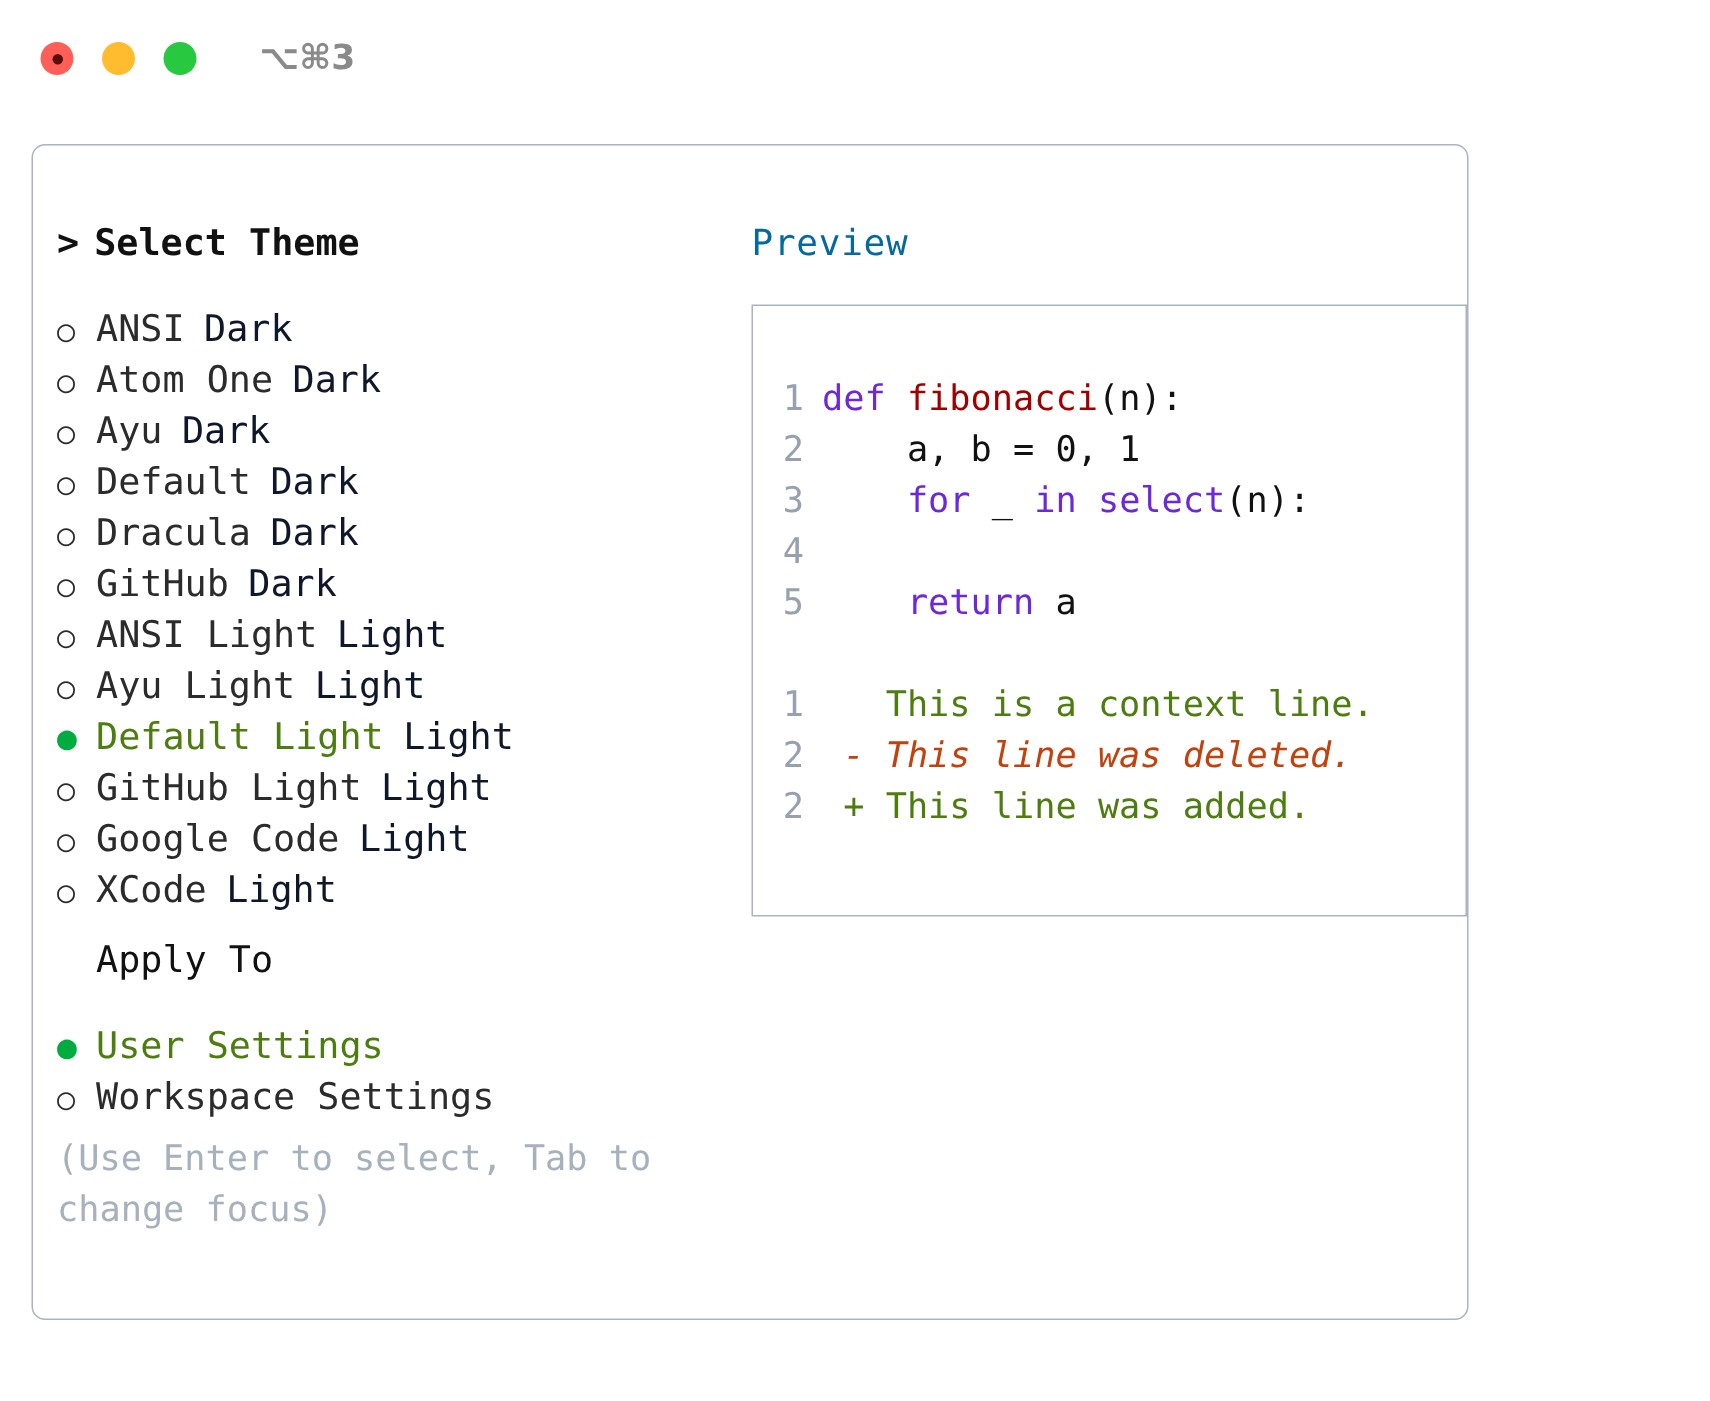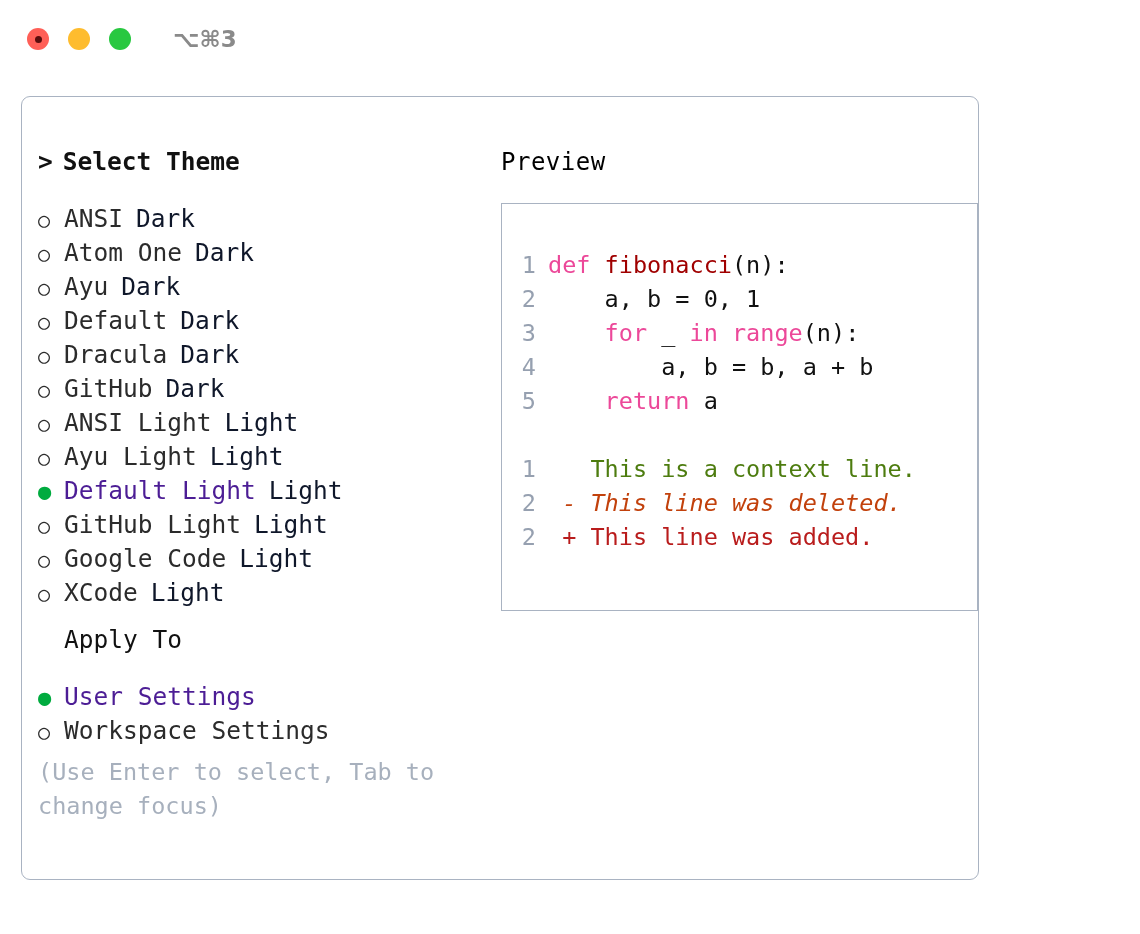--- a/index.html
+++ b/index.html
@@ -85,21 +85,21 @@
   .bullet {
     display: inline-block;
     width: 26px;
     flex: 0 0 26px;
     font-size: 20px;
     color: #2b2b2b;
     line-height: 34px;
   }
   .bullet.sel { color: #00ab3f; font-size: 22px; }
   .opt-label { color: #2b2b2b; margin-top: 23px; }
-  .opt-row.selected .opt-label { color: #4c1d95; }
+  .opt-row.selected .opt-label { color: #4d7c0f; }
   .opt-tag { color: #0f172a; margin-left: 13px; }
 
   .section-gap { height: 36px; }
 
   .apply-title {
     font-size: 24.5px;
     color: #111111;
     line-height: 34px;
     padding-left: 26px;
     white-space: pre;
@@ -117,21 +117,21 @@
 
   
   .right-col {
     position: absolute;
     left: 479px; top: 48px;
     width: 490px;
   }
   .preview-title {
     font-family: "DejaVu Sans Mono", "Liberation Mono", monospace;
     font-size: 24px;
-    color: #000000;
+    color: #0369a1;
     line-height: 34px;
     letter-spacing: 0.5px;
   }
   .preview-box {
     margin-top: 24px;
     width: 477px;
     height: 408px;
     border: 1.8px solid #a9b3c2;
     background: #ffffff;
     padding: 44px 0 0 0;
@@ -145,25 +145,25 @@
     height: 34px;
     white-space: pre;
   }
   .lineno {
     flex: 0 0 46px;
     text-align: right;
     color: #96a0b0;
     padding-right: 12px;
   }
   .code-text { color: #111111; }
-  .kw  { color: #ec4899; }
+  .kw  { color: #6d28d9; }
   .fn  { color: #a00000; }
   .ctx { color: #4d7c0f; }
   .del { color: #c2410c; font-style: italic; }
-  .add { color: #b91c1c; }
+  .add { color: #4d7c0f; }
 
   .blank-line { height: 34px; }
 </style>
 </head>
 <body>
 
 <div id="app">
 
   <div class="titlebar">
     <div class="lights">
@@ -207,22 +207,22 @@
 
       <div class="hint">(Use Enter to select, Tab to change focus)</div>
     </div>
 
     <div class="right-col">
       <div class="preview-title">Preview</div>
       <div class="preview-box">
         <div id="code-block">
             <div class="code-line"><span class="lineno">1</span><span><span class="kw">def</span><span class="code-text"> </span><span class="fn">fibonacci</span><span class="code-text">(n):</span></span></div>
             <div class="code-line"><span class="lineno">2</span><span><span class="code-text">    a, b = 0, 1</span></span></div>
-            <div class="code-line"><span class="lineno">3</span><span><span class="code-text">    </span><span class="kw">for</span><span class="code-text"> _ </span><span class="kw">in</span><span class="code-text"> </span><span class="kw">range</span><span class="code-text">(n):</span></span></div>
-            <div class="code-line"><span class="lineno">4</span><span><span class="code-text">        a, b = b, a + b</span></span></div>
+            <div class="code-line"><span class="lineno">3</span><span><span class="code-text">    </span><span class="kw">for</span><span class="code-text"> _ </span><span class="kw">in</span><span class="code-text"> </span><span class="kw">select</span><span class="code-text">(n):</span></span></div>
+            <div class="code-line"><span class="lineno">4</span></div>
             <div class="code-line"><span class="lineno">5</span><span><span class="code-text">    </span><span class="kw">return</span><span class="code-text"> a</span></span></div>
           </div>
         <div class="blank-line"></div>
         <div id="diff-block">
             <div class="code-line"><span class="lineno">1</span><span><span class="ctx">   This is a context line.</span></span></div>
             <div class="code-line"><span class="lineno">2</span><span><span class="del"> - This line was deleted.</span></span></div>
             <div class="code-line"><span class="lineno">2</span><span><span class="add"> + This line was added.</span></span></div>
           </div>
       </div>
     </div>

